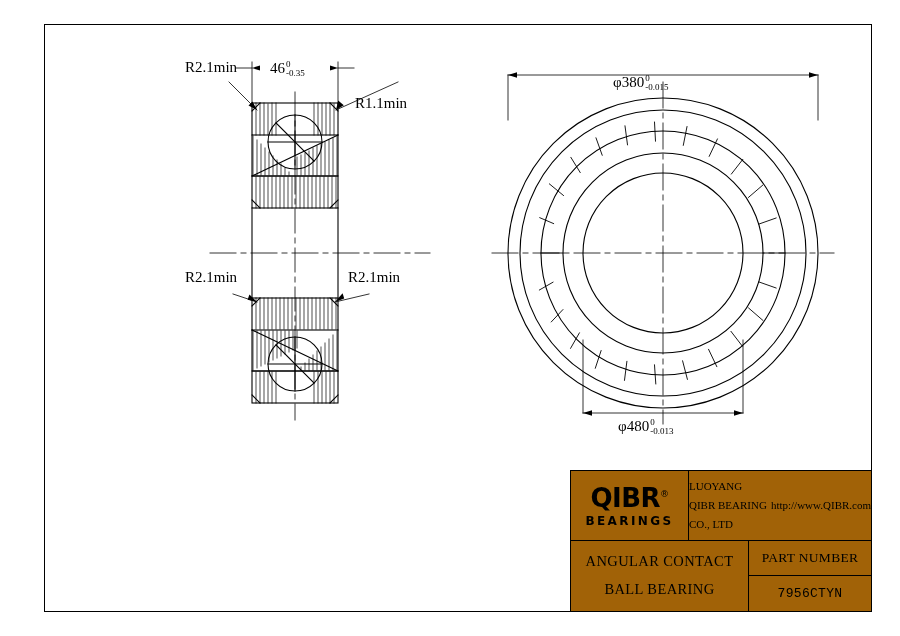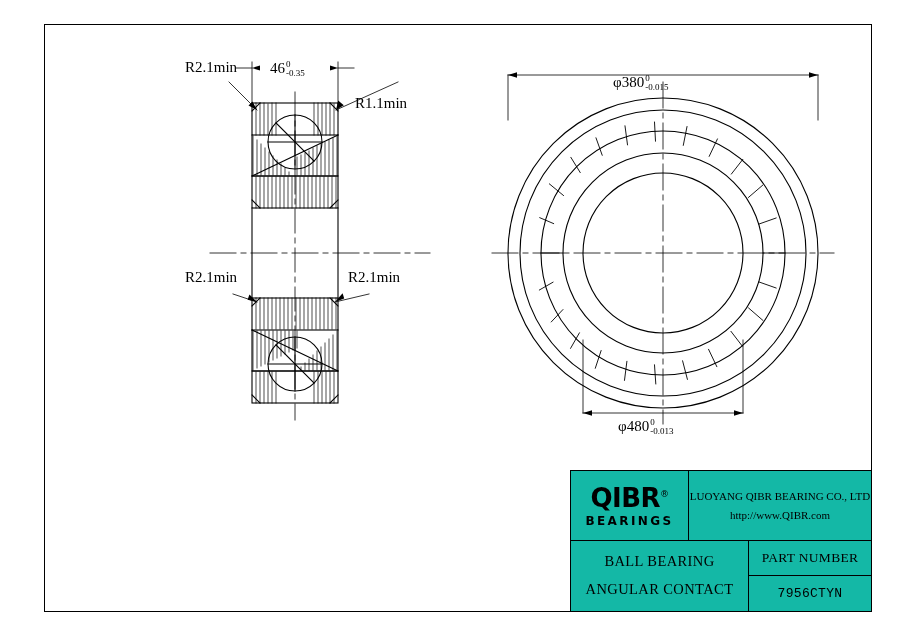--- a/index.html
+++ b/index.html
@@ -56,21 +56,21 @@
 
   
   .titleblock {
     position: absolute;
     left: 570px;
     top: 470px;
     width: 302px;
     height: 142px;
     border: 1.6px solid #000;
     box-sizing: border-box;
-    background: #14b8a6;
+    background: #a16207;
   }
   .tb-top {
     position: relative;
     height: 70px;
     border-bottom: 1.6px solid #000;
     box-sizing: border-box;
     display: flex;
   }
   .tb-logo {
     width: 118px;
@@ -98,21 +98,20 @@
   .logo-sub {
     font-family: "DejaVu Sans", sans-serif;
     font-size: 12px;
     letter-spacing: 2.4px;
     margin-top: 3px;
     font-weight: bold;
   }
   .tb-company {
     flex: 1;
     display: flex;
-    flex-direction: column;
     align-items: center;
     justify-content: center;
     font-family: "Liberation Serif", serif;
     font-size: 11px;
     line-height: 1.7;
   }
   .tb-bottom {
     display: flex;
     height: 70px;
   }
@@ -461,22 +460,22 @@
         <div class="logo-main"><span>QIBR</span><span class="logo-reg">®</span></div>
         <div class="logo-sub">BEARINGS</div>
       </div>
       <div class="tb-company">
         <div>LUOYANG QIBR BEARING CO., LTD</div>
         <div>http://www.QIBR.com</div>
       </div>
     </div>
     <div class="tb-bottom">
       <div class="tb-desc">
+        <div>ANGULAR CONTACT</div>
         <div>BALL BEARING</div>
-        <div>ANGULAR CONTACT</div>
       </div>
       <div class="tb-part">
         <div class="tb-part-hd">PART NUMBER</div>
         <div class="tb-part-val">7956CTYN</div>
       </div>
     </div>
   </div>
 
 </div>
 

